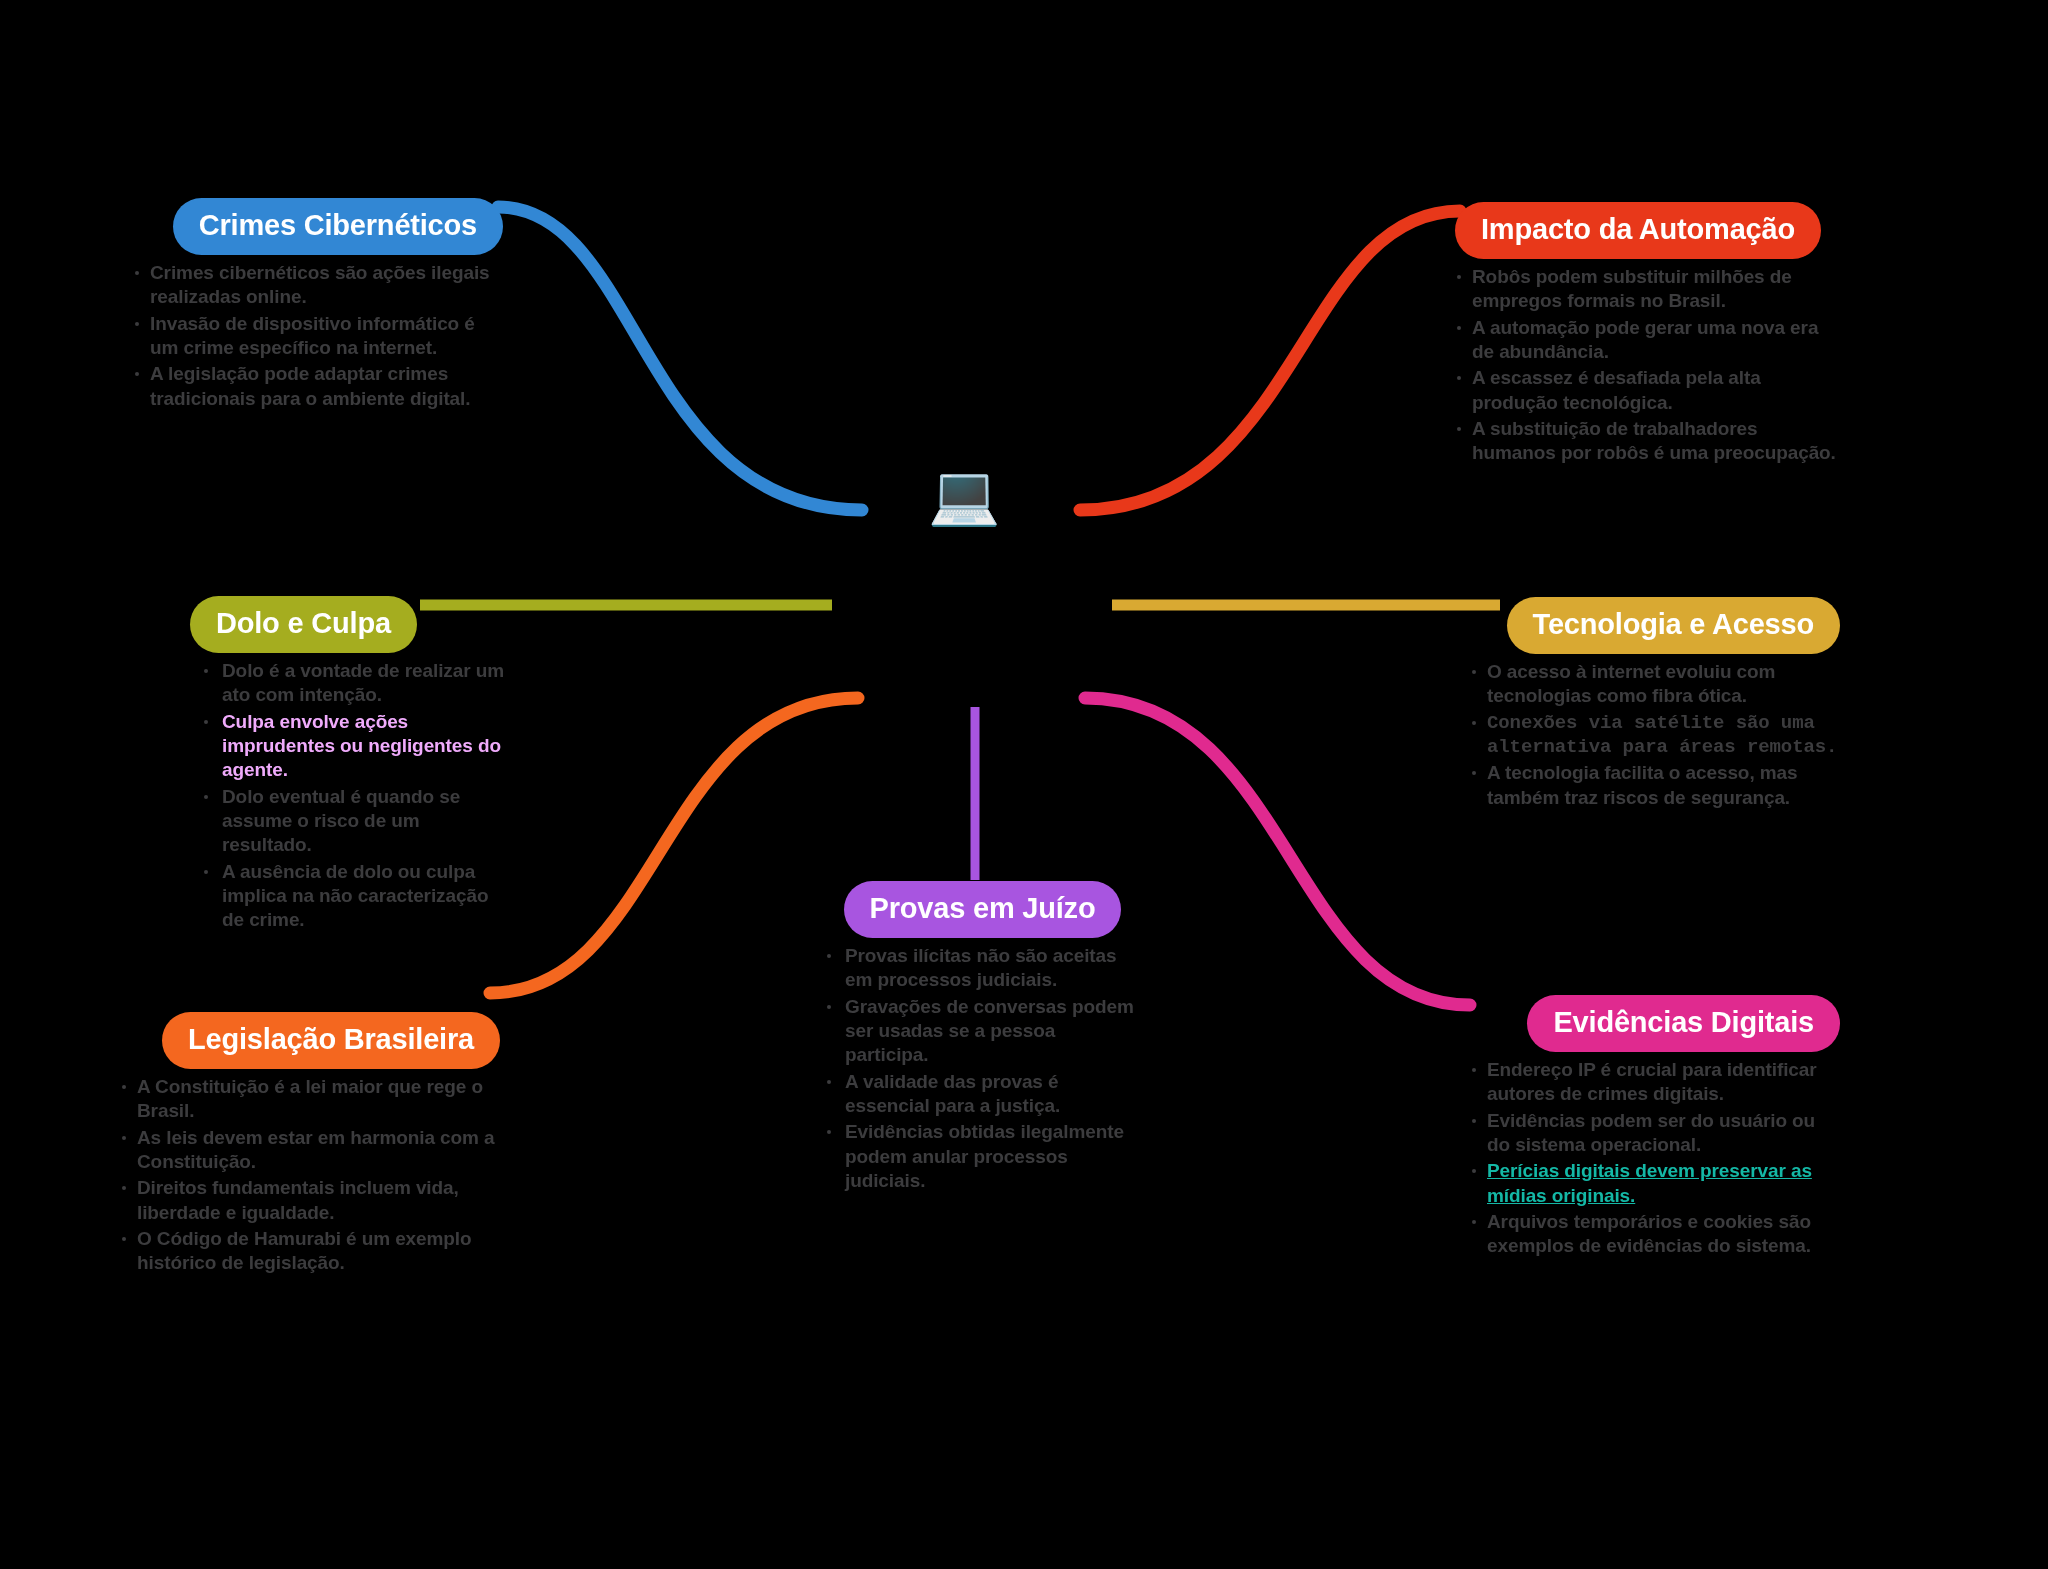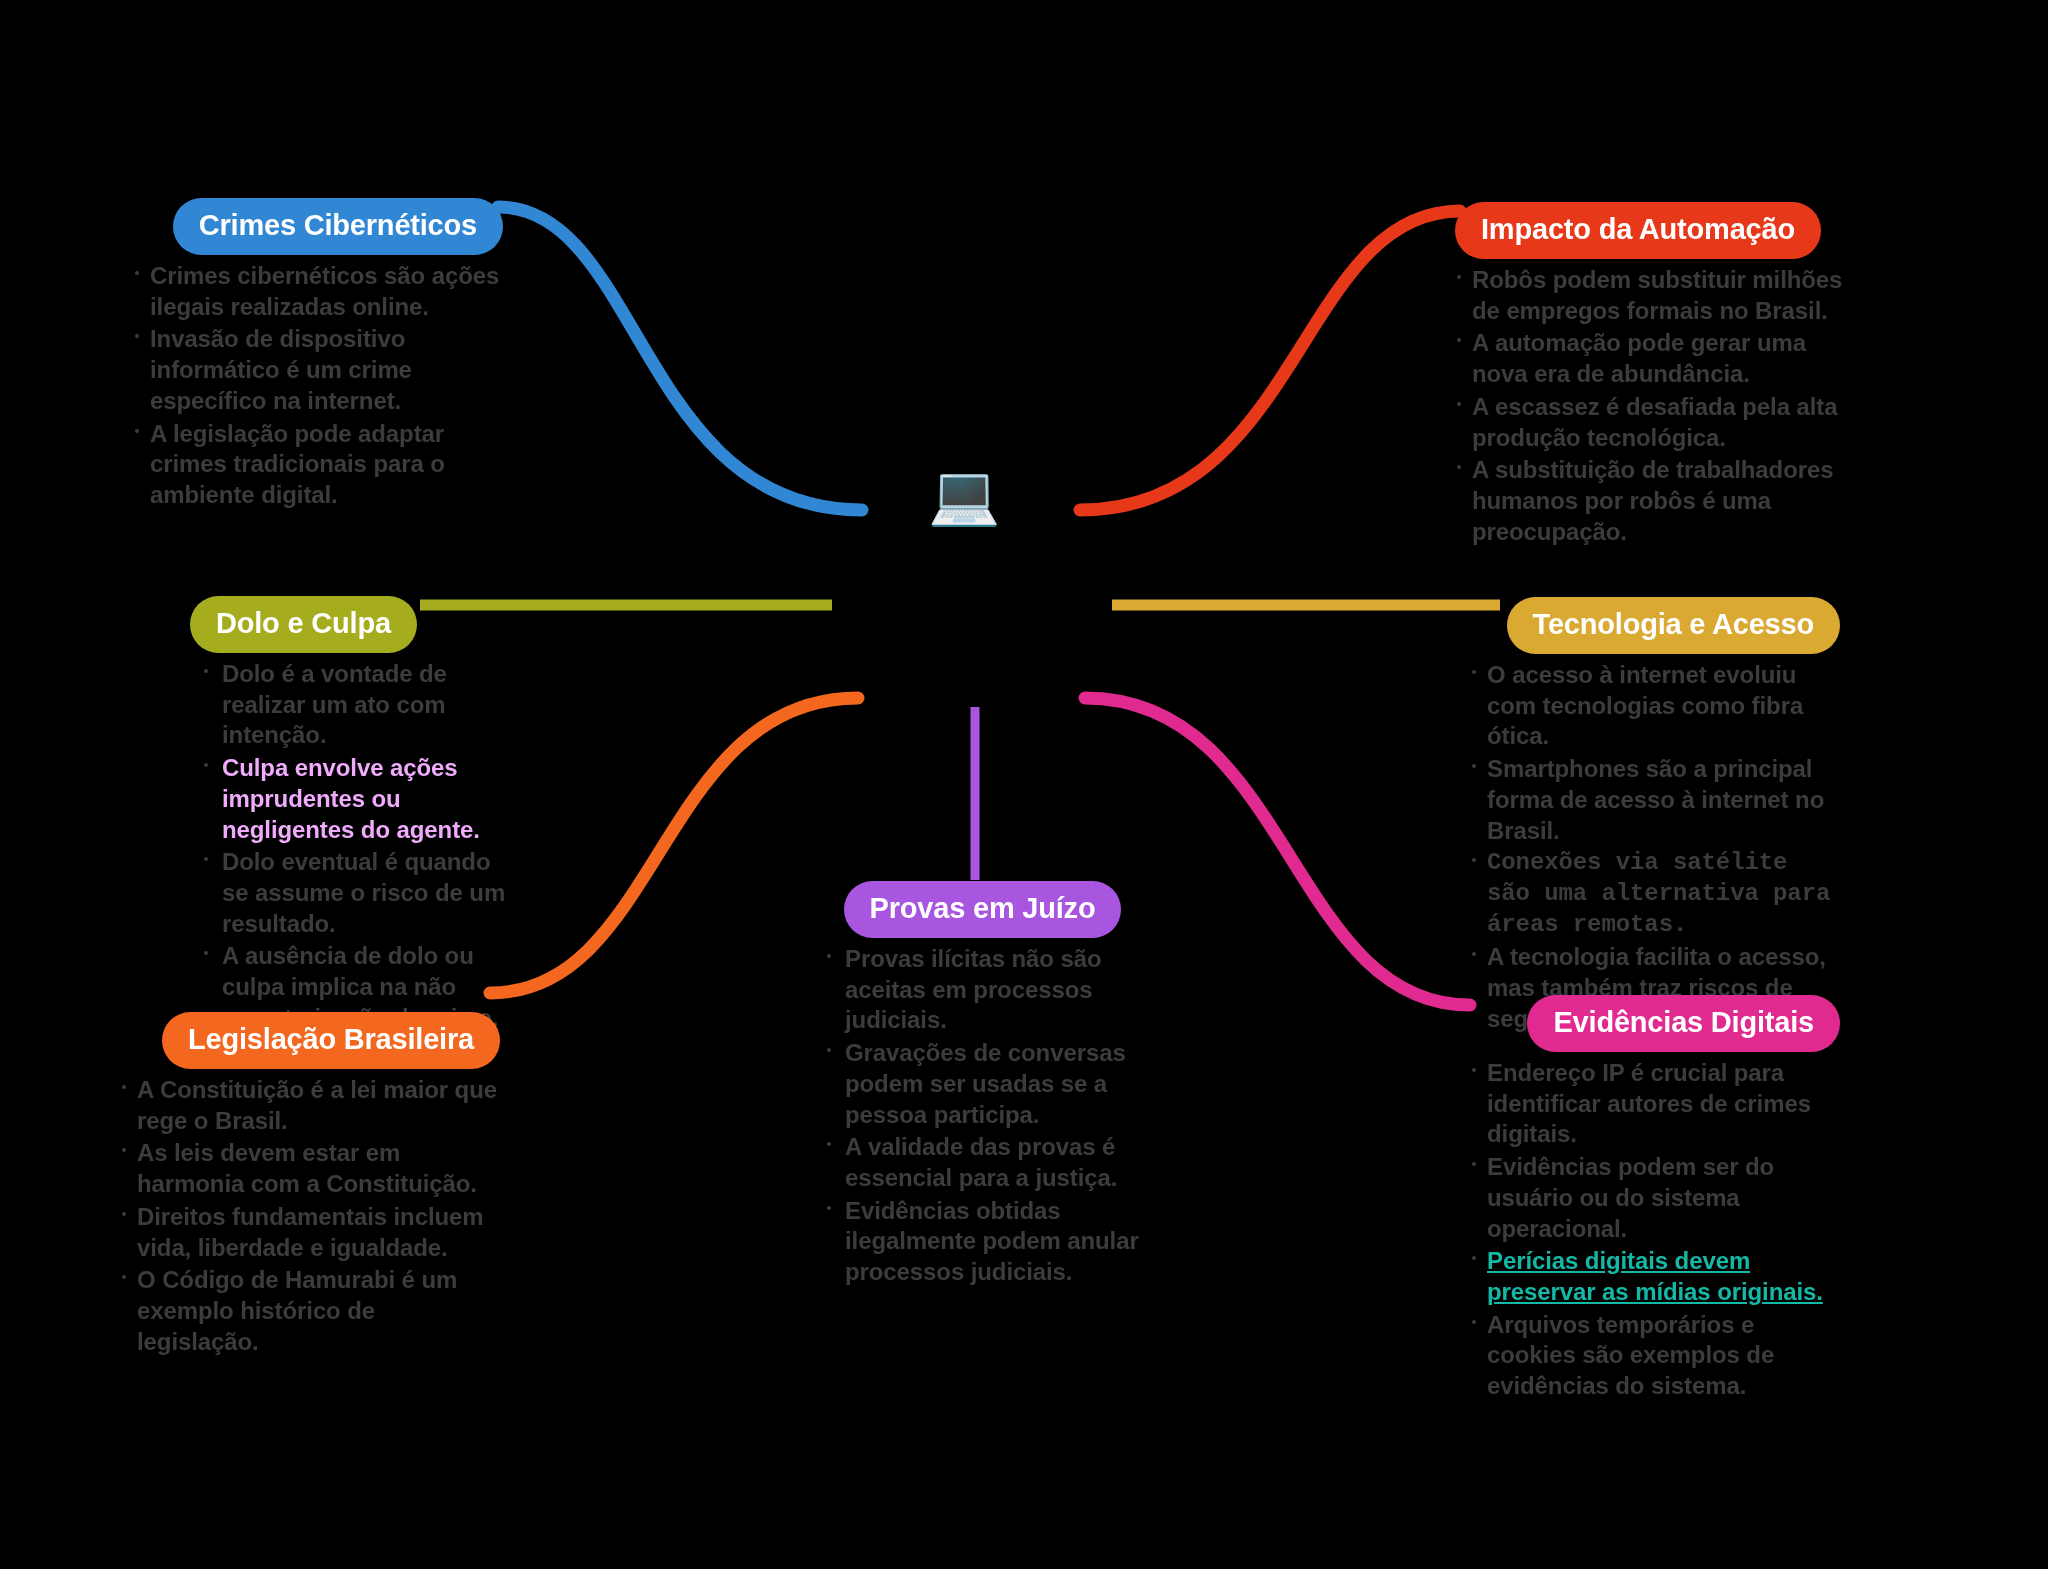--- a/index.html
+++ b/index.html
@@ -46,21 +46,21 @@
   .pill-wrap.right { text-align: right; }
   .pill-wrap.center{ text-align: center; }
 
   ul.bullets {
     list-style: none;
     margin-top: 6px;
   }
   ul.bullets li {
     position: relative;
     color: #3c3c3e;
-    font-size: 24px;
+    font-size: 19px;
     font-weight: 700;
     line-height: 1.28;
     padding-left: 17px;
     margin-bottom: 2px;
     letter-spacing: -0.1px;
   }
   ul.bullets li::before {
     content: "";
     position: absolute;
     left: 2px;
@@ -152,21 +152,20 @@
       <li style="color: rgb(60, 60, 62);">A ausência de dolo ou culpa implica na não caracterização de crime.</li>
     </ul>
   </div>
 
   <div class="node" id="node-tecnologia">
     <div class="pill-wrap right">
       <span class="pill" style="background:#d9a932">Tecnologia e Acesso</span>
     </div>
     <ul class="bullets">
       <li style="color: rgb(60, 60, 62);">O acesso à internet evoluiu com tecnologias como fibra ótica.</li>
-      <li style="color: rgb(60, 60, 62);">Smartphones são a principal forma de acesso à internet no Brasil.</li>
       <li style="color: rgb(60, 60, 62); font-family: Liberation Mono, monospace;">Conexões via satélite são uma alternativa para áreas remotas.</li>
       <li style="color: rgb(60, 60, 62);">A tecnologia facilita o acesso, mas também traz riscos de segurança.</li>
     </ul>
   </div>
 
   <div class="node" id="node-legislacao">
     <div class="pill-wrap right">
       <span class="pill" style="background:#f4671f">Legislação Brasileira</span>
     </div>
     <ul class="bullets">

